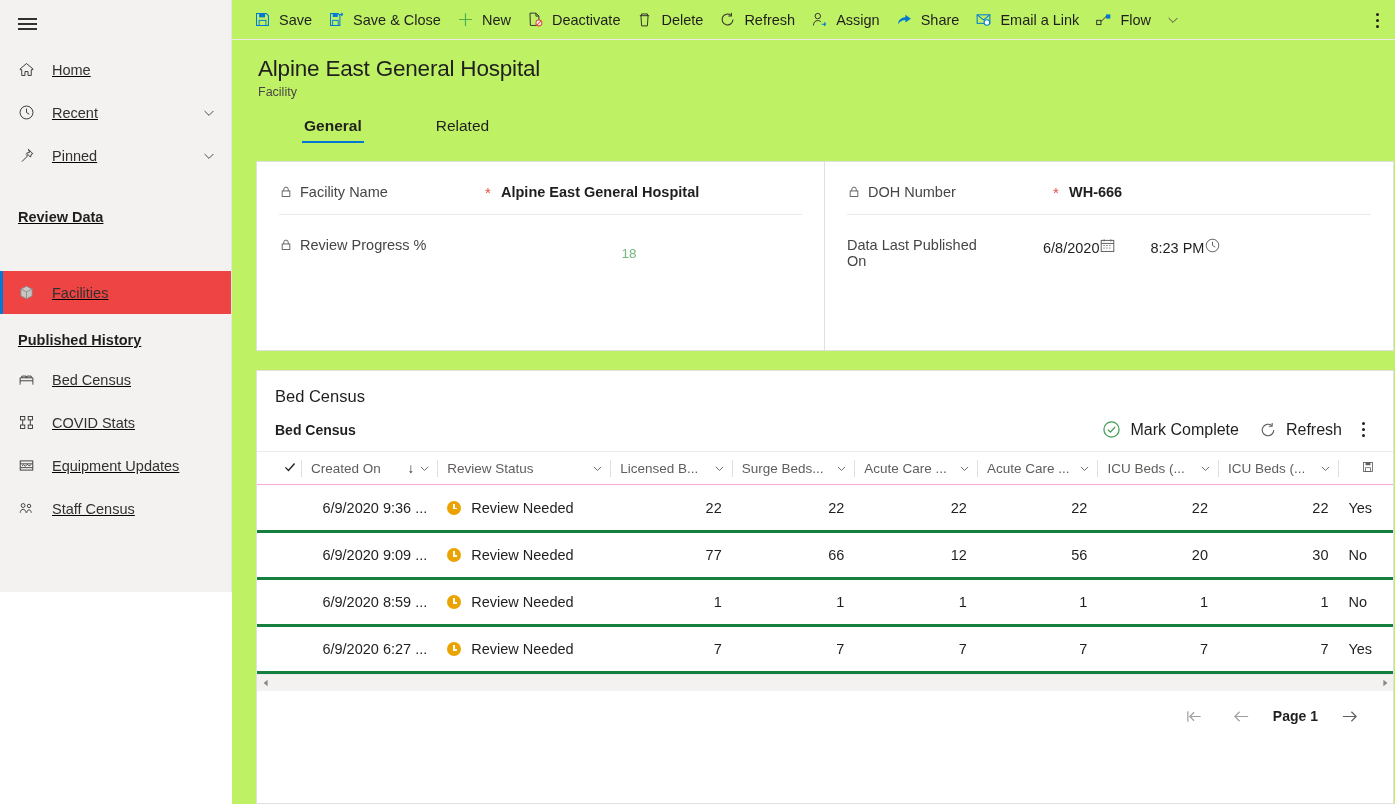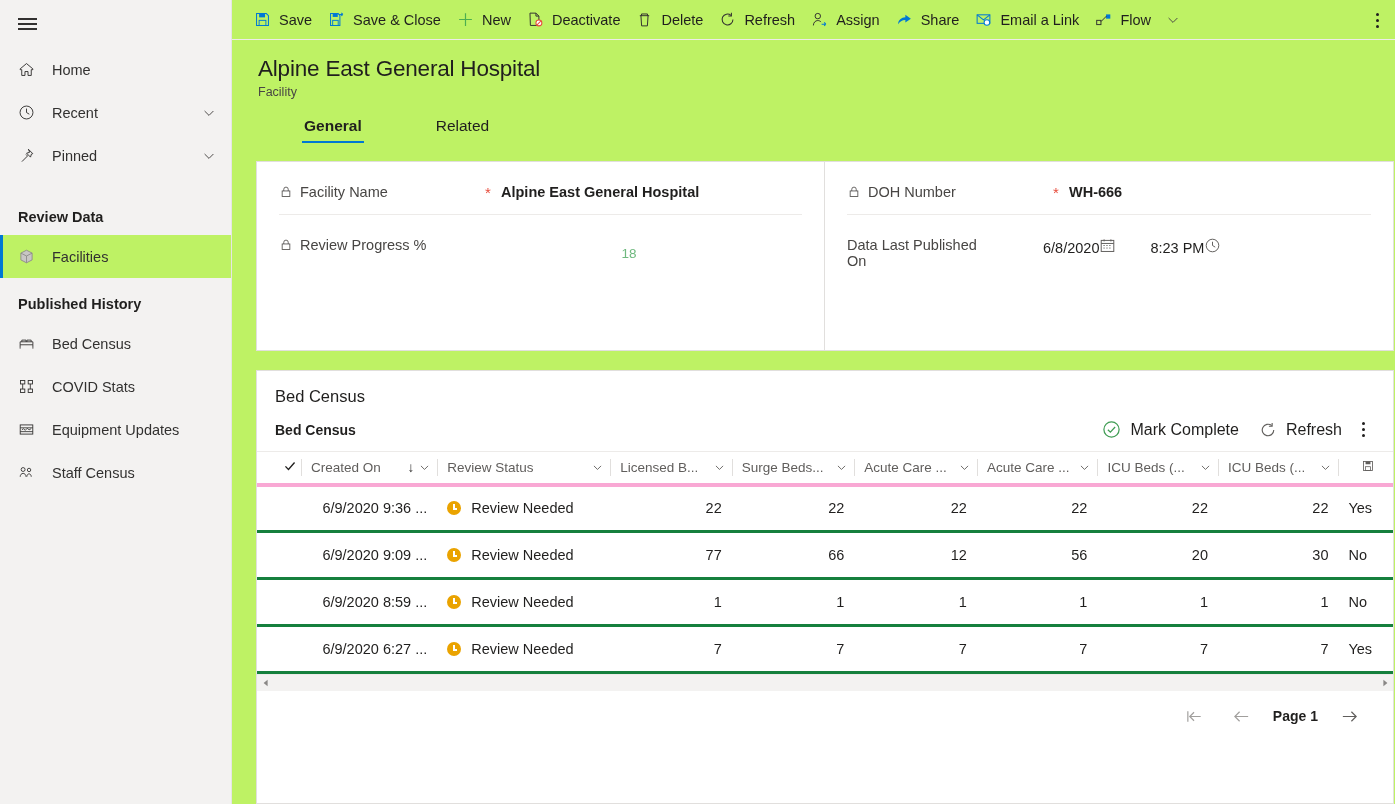--- a/index.html
+++ b/index.html
@@ -6,25 +6,26 @@
   html, body {
     width: 1395px; height: 804px;
     font-family: "Liberation Sans", sans-serif;
     background: #ffffff;
     overflow: hidden;
   }
   .app { display: flex; width: 1395px; height: 804px; }
 
   
   .sidebar {
-    width: 232px; height: 804px;
+    width: 232px; height: 592px;
     background: #f3f2f1;
     border-right: 1px solid #e6e5e4;
     flex: 0 0 232px;
     position: relative;
+    text-decoration: underline;
   }
   .hamburger {
     height: 48px; display: flex; align-items: center; padding-left: 18px;
     cursor: pointer;
   }
   .ham-lines { width: 19px; }
   .ham-lines span {
     display: block; height: 1.5px; background: #323130; margin: 3.5px 0;
   }
   .nav-item {
@@ -37,21 +38,21 @@
     color: #323130; flex: 0 0 22px;
   }
   .nav-item .nlabel { margin-left: 12px; flex: 1; }
   .nav-item .chev { color: #484644; display: flex; align-items: center; }
   .nav-group-gap { height: 26px; }
   .nav-header {
     padding: 6px 18px 10px 18px; font-size: 14.5px; font-weight: bold;
     color: #201f1e;
   }
   .nav-item.selected {
-    background: #bef264; position: relative;
+    background: #ef4444; position: relative; margin-top: 36px;
   }
   .nav-item.selected::before {
     content: ""; position: absolute; left: 0; top: 0; bottom: 0;
     width: 3px; background: #0078d4;
   }
   .sep-band { height: 12px; }
 
   
   .main {
     flex: 1; height: 804px; position: relative; background: #bef264;
@@ -135,21 +136,21 @@
   }
   .grid-bar-label { font-size: 14px; font-weight: bold; color: #201f1e; flex: 1; }
   .gcmd { display: flex; align-items: flex-end; padding: 0 10px; cursor: pointer;
           font-size: 16px; color: #201f1e; }
   .gcmd .gicon { margin-right: 9px; display: flex; align-items: center; }
 
   
   .tbl { width: 100%; border-collapse: collapse; table-layout: fixed; }
   .tbl thead th {
     border-top: 1px solid #edebe9;
-    border-bottom: 4px solid #f9a8d4;
+    border-bottom: 1px solid #f9a8d4;
     height: 33px; font-weight: normal; font-size: 13.5px; color: #605e5c;
     padding: 0; text-align: left; position: relative;
   }
   .th-inner { display: flex; align-items: center; padding: 0 6px 0 9px;
               border-left: 1px solid #e1dfdd; height: 17px; }
   th.nobdr .th-inner { border-left: none; }
   .th-text { flex: 1; overflow: hidden; white-space: nowrap; }
   .th-sort { margin: 0 4px 0 2px; color: #201f1e; }
   .th-chev { color: #605e5c; display:flex; align-items:center; }
   .tbl tbody td {

